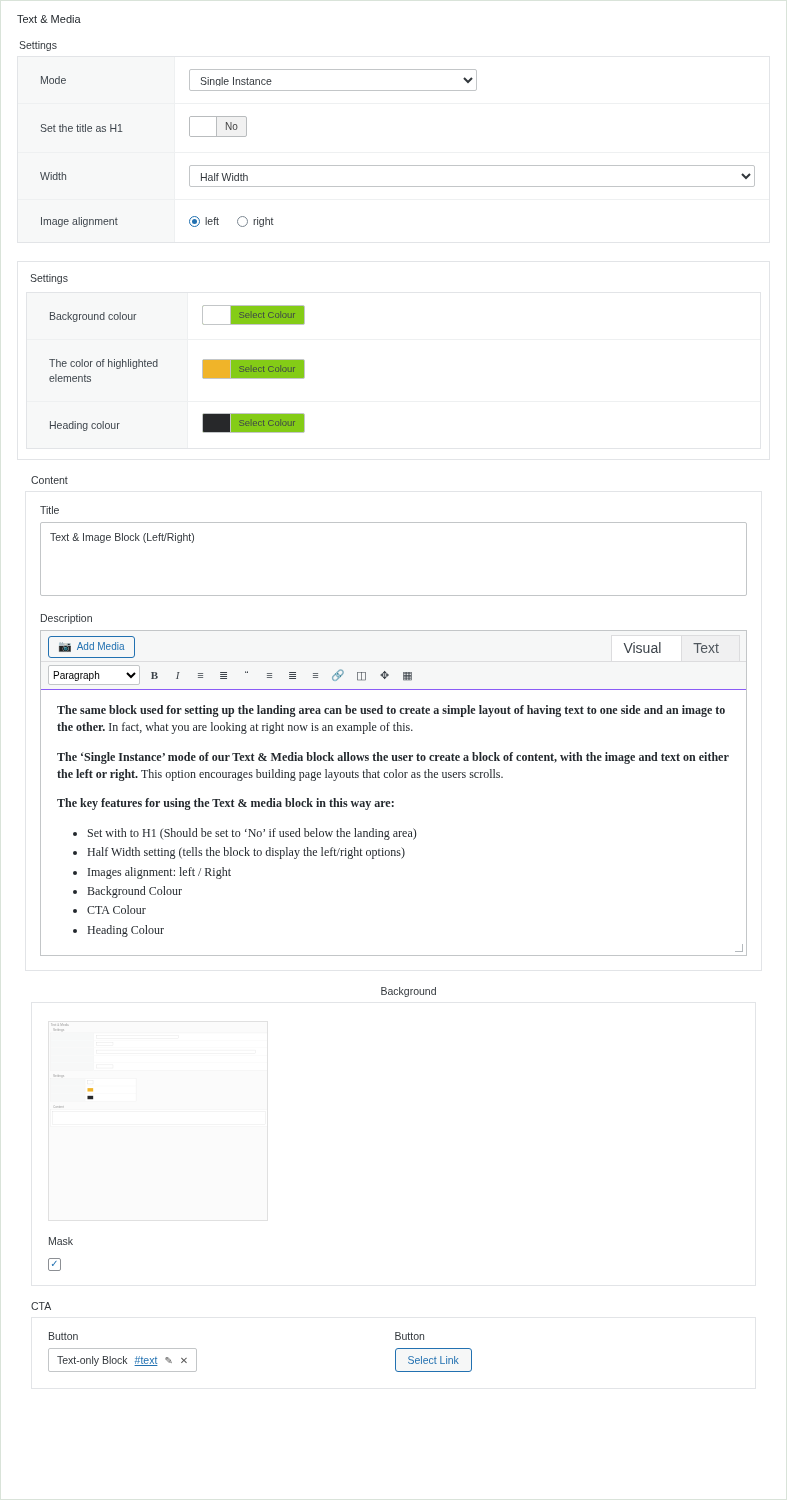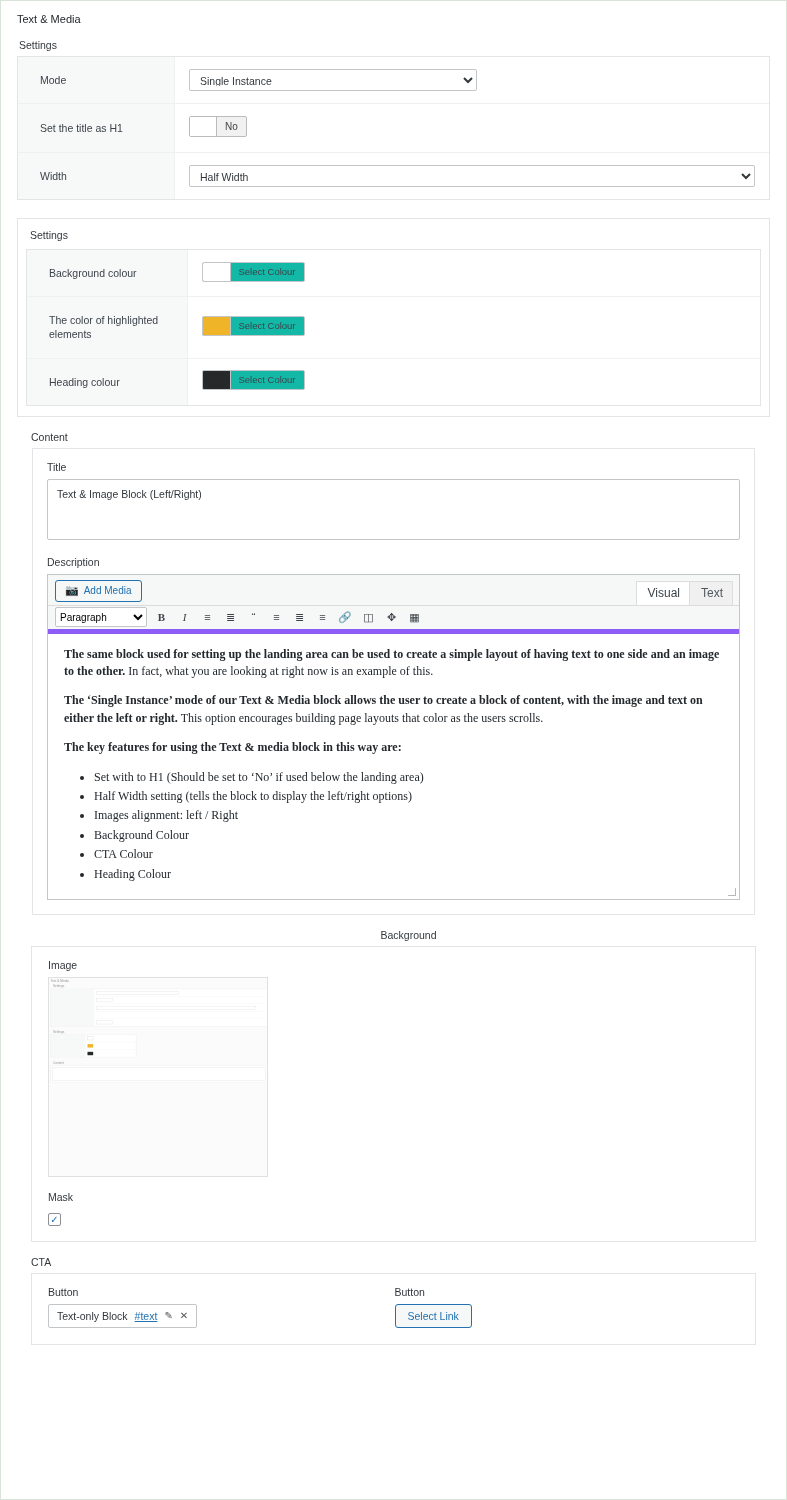--- a/index.html
+++ b/index.html
@@ -124,41 +124,41 @@
     border-right: 1px solid #eef0f1;
     line-height: 1.35;
   }
   .colour-table td.field { padding: 10px 14px; }
   .colour-picker {
     display: inline-flex;
     align-items: stretch;
     border: 1px solid #c3c6c8;
     border-radius: 2px;
     height: 20px;
-    background: #14b8a6;
+    background: #84cc16;
     overflow: hidden;
   }
   .colour-swatch { width: 28px; border-right: 1px solid #c3c6c8; }
   .colour-btn-text {
     padding: 0 8px;
     font-size: 9.5px;
     color: #3c434a;
     line-height: 18px;
   }
 
   
   .inner-label {
     font-size: 10.5px;
     color: #32373c;
     margin: 12px 0 6px 0;
   }
   .content-box { padding: 10px 14px 14px 14px; }
   .title-input {
     width: 100%;
-    height: 61px;
+    height: 74px;
     border: 1px solid #c3c6c8;
     border-radius: 2px;
     font-family: "Liberation Sans", sans-serif;
     font-size: 10.5px;
     color: #32373c;
     padding: 8px 9px;
     resize: none;
     background: #fff;
   }
 
@@ -186,31 +186,31 @@
     padding: 3px 9px;
     height: 22px;
     margin-bottom: 3px;
   }
   .media-icon { font-size: 11px; line-height: 1; }
   .ed-tabs { display: flex; margin-right: 6px; }
   .ed-tab {
     border: 1px solid #dcdcde;
     border-bottom: none;
     background: #f0f0f1;
-    font-size: 12px;
+    font-size: 14px;
     color: #50575e;
-    padding: 4px 9px 5px 11px;
+    padding: 4px 20px 5px 11px;
     margin-left: -1px;
   }
   .ed-tab.active { background: #fff; color: #3c434a; }
   .editor-toolbar {
     display: flex;
     align-items: center;
     gap: 6px;
-    border-bottom: 5px solid #8b5cf6;
+    border-bottom: 1px solid #8b5cf6;
     background: #f6f7f7;
     padding: 5px 7px;
     height: 28px;
   }
   .para-select {
     font-family: "Liberation Sans", sans-serif;
     font-size: 10px;
     height: 20px;
     width: 92px;
     border: 1px solid #c3c6c8;
@@ -347,20 +347,35 @@
             <span class="tlabel">No</span>
           </span>
         </td>
       </tr>
       <tr>
         <td class="label">Width</td>
         <td class="field">
           <select class="styled sel-width">
             <option>Half Width</option>
           </select>
+        </td>
+      </tr>
+      <tr>
+        <td class="label">Image alignment</td>
+        <td class="field">
+          <div class="radio-row">
+            <label class="radio-opt">
+              <span class="radio checked"></span>
+              <span>left</span>
+            </label>
+            <label class="radio-opt">
+              <span class="radio"></span>
+              <span>right</span>
+            </label>
+          </div>
         </td>
       </tr>
     </tbody>
       </table>
   </div>
 
   <div style="height:18px"></div>
   <div class="panel" style="border:1px solid #e2e4e7; padding:8px 8px 10px 8px;">
     <div style="font-size:10.5px;color:#32373c;padding:2px 0 8px 4px;">Settings</div>
     <div style="border:1px solid #e2e4e7;">
@@ -392,21 +407,21 @@
               <span class="colour-btn-text">Select Colour</span>
             </span>
           </td>
         </tr>
       </tbody>
         </table>
     </div>
   </div>
 
   <div class="section-label" style="margin-left:30px;">Content</div>
-  <div class="panel" style="margin:0 31px;">
+  <div class="panel" style="margin:0 24px;">
     <div class="content-box">
       <div class="inner-label" style="margin-top:2px;">Title</div>
       <textarea class="title-input" style="">Text &amp; Image Block (Left/Right)</textarea>
 
       <div class="inner-label">Description</div>
 
       <div class="editor-wrap">
         <div class="editor-topbar">
           <span class="add-media">
             <span class="media-icon">📷</span>
@@ -456,21 +471,20 @@
           </ul>
           <span class="resize-grip inner"></span>
         </div>
       </div>
     </div>
   </div>
 
   <div class="section-label" style="margin-left:30px;text-align:center;">Background</div>
   <div class="panel" style="margin:0 30px;">
     <div class="bg-box">
-      <div class="inner-label" style="margin-top:0;">Image</div>
 
       <div class="thumb">
         <div class="mini">
           <div class="mini-label">Text &amp; Media</div>
           <div class="mini-label" style="padding-left:14px;">Settings</div>
           <div class="mini-panel">
             <div class="mini-row">
                 <div class="mini-cell-l"></div>
                 <div class="mini-cell-r">
                   <div class="mini-field" style="width:290px"></div>

